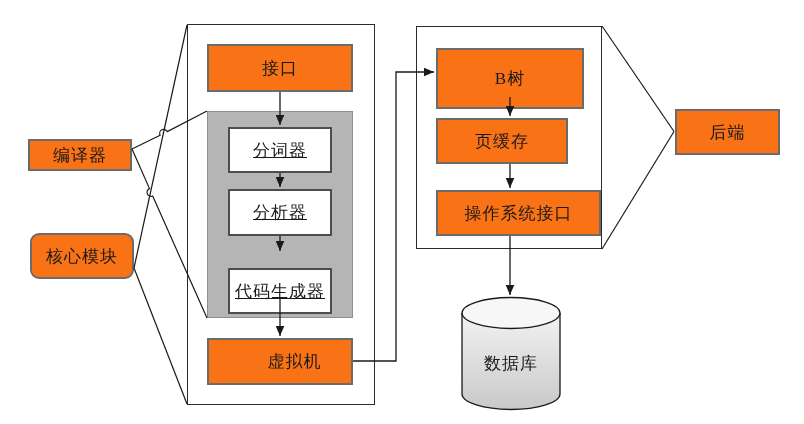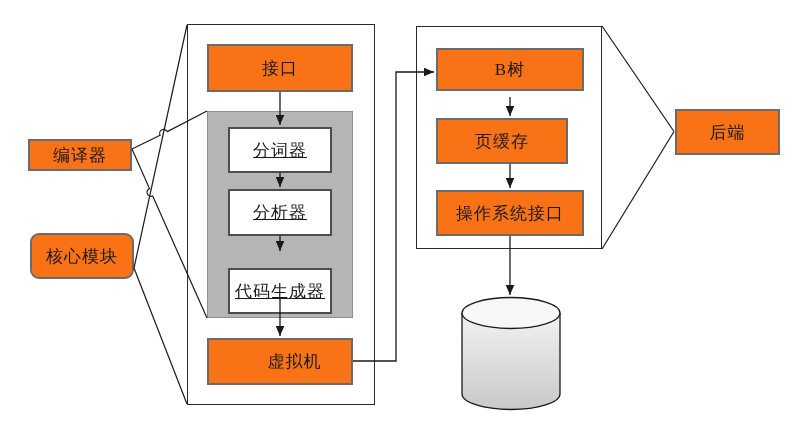--- a/index.html
+++ b/index.html
@@ -96,27 +96,27 @@
   <div class="box inner" style="left:228px; top:189px; width:104px; height:47px;">
     <span>分析器</span>
   </div>
   <div class="box inner" style="left:228px; top:268px; width:104px; height:46px;">
     <span>代码生成器</span>
   </div>
   <div class="box" style="left:207px; top:338px; width:146px; height:47px;padding-left:29px;">
     <span>虚拟机</span>
   </div>
 
-  <div class="box" style="left:436px; top:48px; width:148px; height:43px;">
+  <div class="box" style="left:436px; top:48px; width:148px; height:61px;">
     <span>B树</span>
   </div>
   <div class="box" style="left:436px; top:118px; width:132px; height:46px;">
     <span>页缓存</span>
   </div>
-  <div class="box" style="left:436px; top:190px; width:148px; height:46px;">
+  <div class="box" style="left:436px; top:190px; width:165px; height:46px;">
     <span>操作系统接口</span>
   </div>
 
   <svg class="edge-layer" width="804" height="424" viewBox="0 0 804 424">
     <defs>
       <marker id="arrow" markerUnits="userSpaceOnUse" markerWidth="11" markerHeight="9" refX="10.5" refY="4.5" orient="auto">
         <path d="M0 0 L10.5 4.5 L0 9 Z" fill="#1a1a1a"></path>
       </marker>
       <linearGradient id="cylbody" x1="0" y1="0" x2="0" y2="1">
         <stop offset="0" stop-color="#f2f2f2"></stop>
@@ -141,14 +141,17 @@
     <path d="M280 92 L280 125" fill="none" stroke="#1a1a1a" stroke-width="1.3" marker-end="url(#arrow)"></path>
     <path d="M280 173 L280 187" fill="none" stroke="#1a1a1a" stroke-width="1.3" marker-end="url(#arrow)"></path>
     <path d="M280 236 L280 251" fill="none" stroke="#1a1a1a" stroke-width="1.3" marker-end="url(#arrow)"></path>
     <path d="M280 299 L280 336" fill="none" stroke="#1a1a1a" stroke-width="1.3" marker-end="url(#arrow)"></path>
     <path d="M353 361 L396 361 L396 72 L434 72" fill="none" stroke="#1a1a1a" stroke-width="1.3" marker-end="url(#arrow)"></path>
     <path d="M510 97 L510 116" fill="none" stroke="#1a1a1a" stroke-width="1.3" marker-end="url(#arrow)"></path>
     <path d="M510 164 L510 188" fill="none" stroke="#1a1a1a" stroke-width="1.3" marker-end="url(#arrow)"></path>
     <path d="M510 236 L510 295" fill="none" stroke="#1a1a1a" stroke-width="1.3" marker-end="url(#arrow)"></path>
   </svg>
 
+  <div class="cyl-label">
+    <span>数据库</span>
+  </div>
 
 </div>
 
 </body></html>

